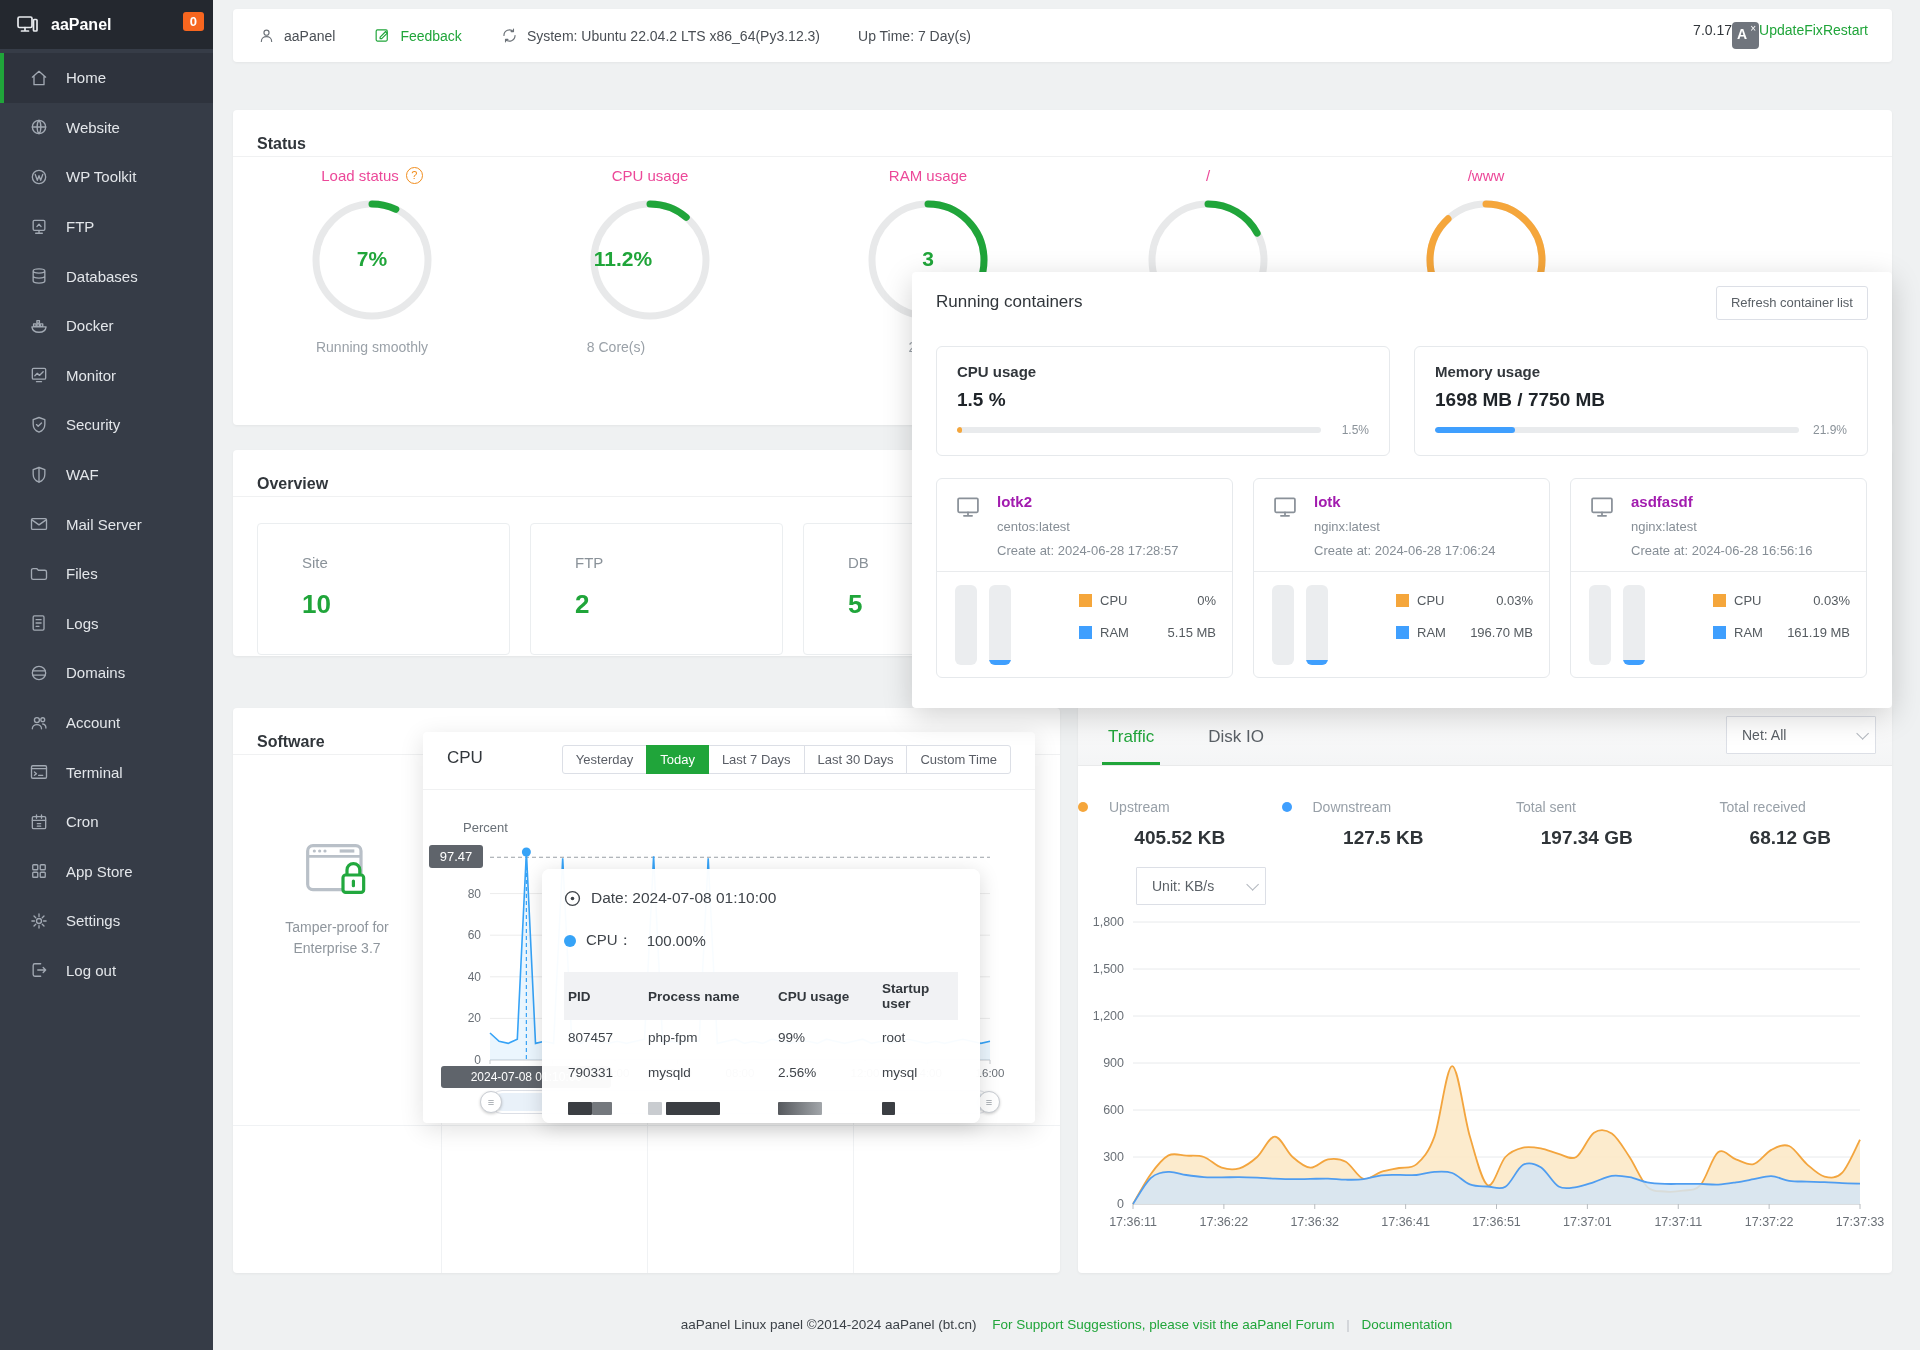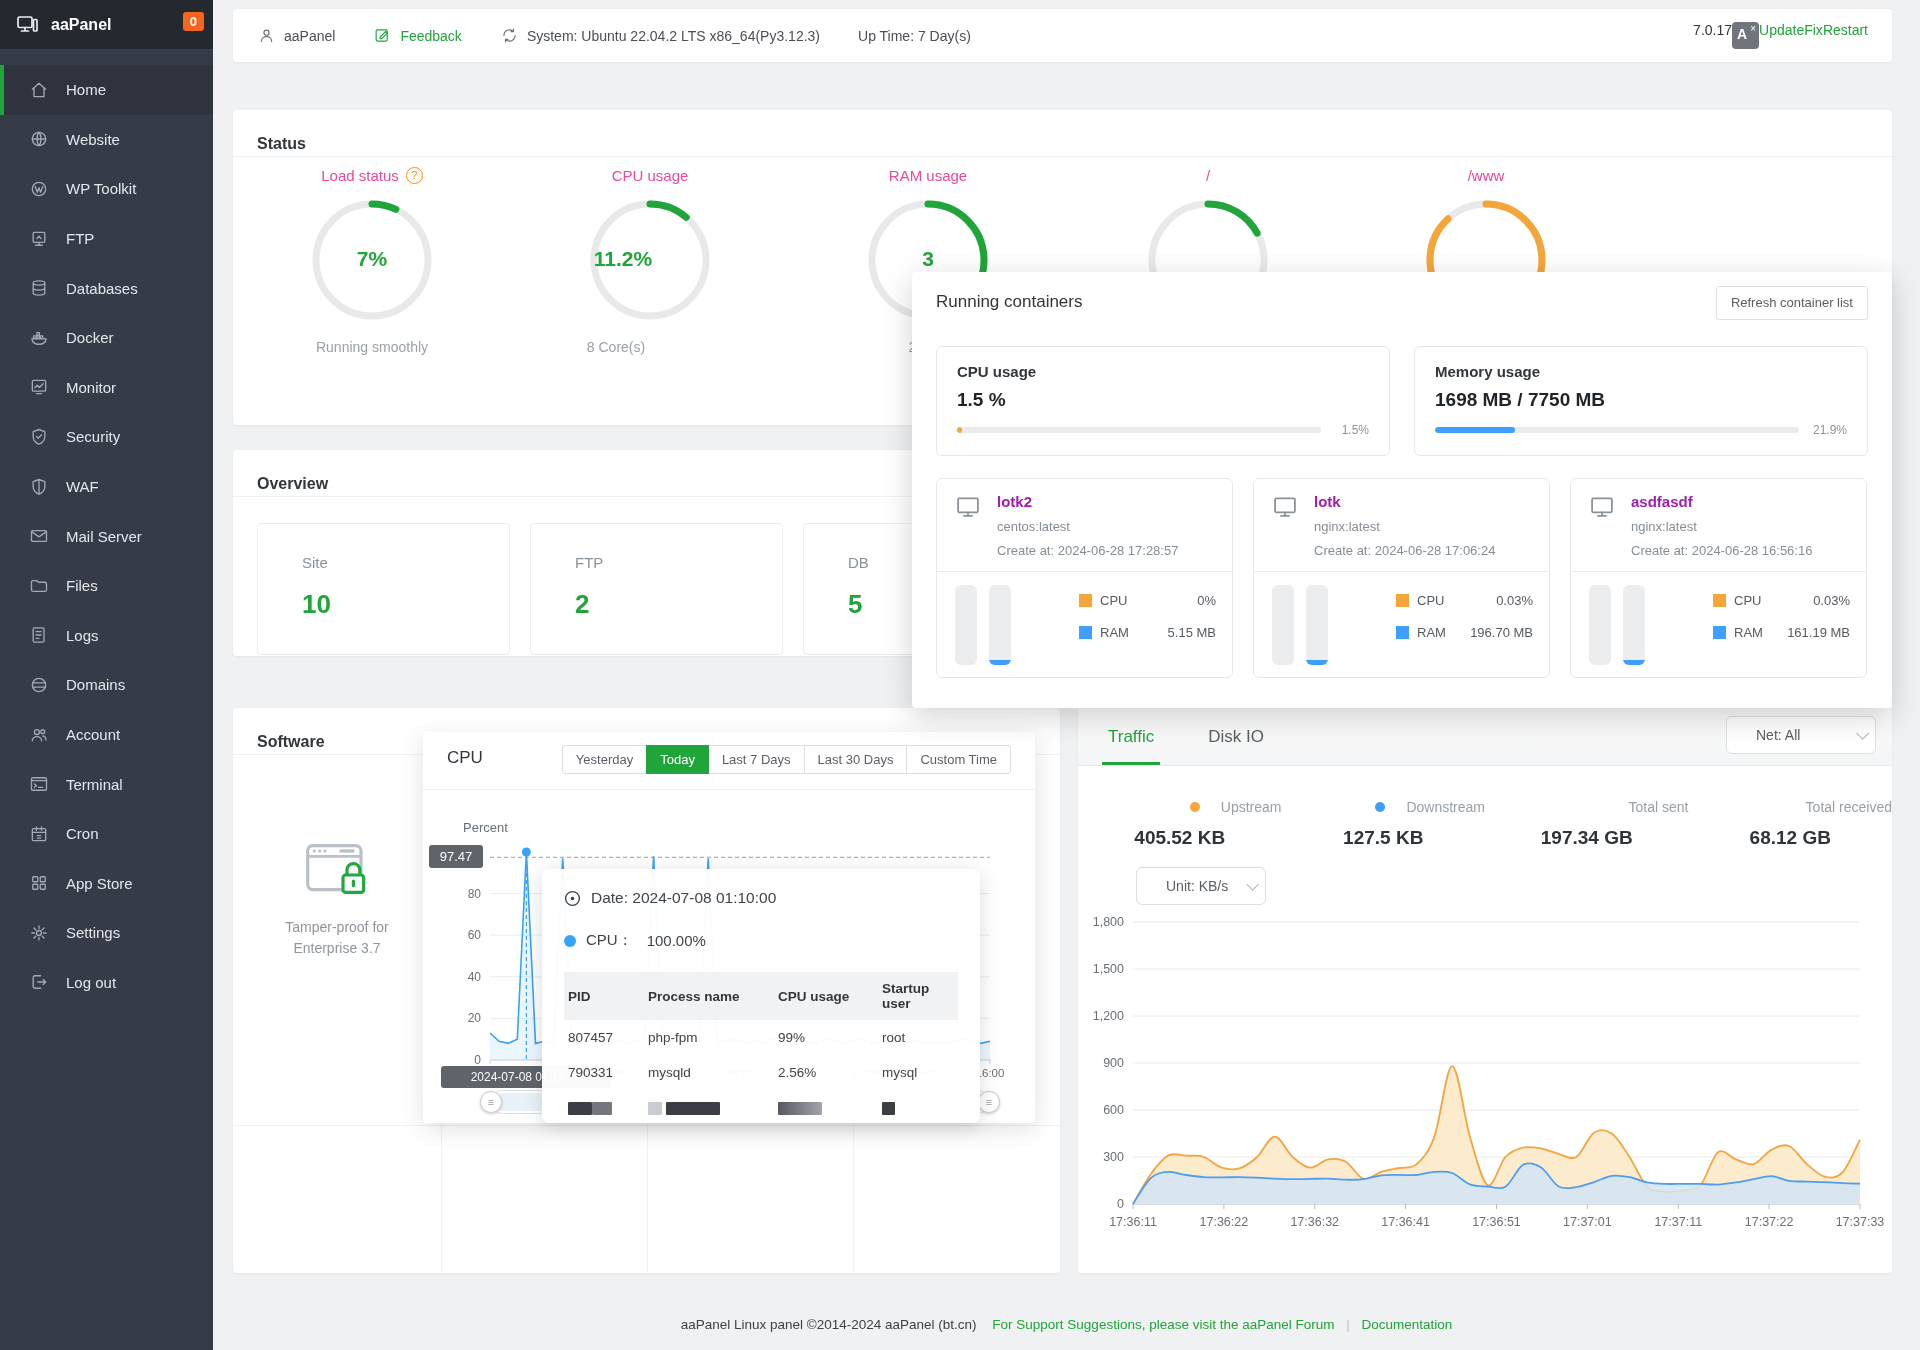--- a/index.html
+++ b/index.html
@@ -8,21 +8,21 @@
   .abs{position:absolute}
   .card{position:absolute;background:#fff;border-radius:4px;box-shadow:0 1px 3px rgba(0,0,0,.05)}
   .card-title{height:47px;line-height:47px;padding:10px 24px;font-size:16px;font-weight:bold;color:#31363b;border-bottom:1px solid #f0f1f2}
   .green{color:#20a53a}
 
   
   .sidebar{position:absolute;left:0;top:0;width:213px;height:1350px;background:#363c47}
   .logo-bar{height:49px;background:#24282f;display:flex;align-items:center;padding-left:14px;position:relative}
   .logo-bar .app-name{color:#fff;font-size:16px;font-weight:bold;margin-left:10px}
   .logo-badge{position:absolute;right:9px;top:12px;background:#f7661f;color:#fff;font-size:13px;font-weight:bold;padding:2px 7px;border-radius:3px}
-  .side-nav{padding-top:16px}
+  .side-nav{padding-top:4px}
   .side-item{height:49.6px;display:flex;align-items:center;padding-left:29px;position:relative;cursor:pointer}
   .side-item .lbl{color:#e3e6ea;font-size:15px;margin-left:17px}
   .side-item.active{background:#2e333d}
   .side-item.active::before{content:"";position:absolute;left:0;top:0;bottom:0;width:4px;background:#20a53a}
   .ic{width:20px;height:20px;stroke:#a2a9b3;fill:none;stroke-width:1.6;stroke-linecap:round;stroke-linejoin:round;flex:0 0 auto}
   .logo-ic{width:27px;height:24px;stroke:#e8eaee;fill:none;stroke-width:1.7;stroke-linecap:round;stroke-linejoin:round}
 
   
   .header-card{left:233px;top:9px;width:1659px;height:53px;display:flex;align-items:center;padding:0 24px;font-size:14px;color:#4a4f55}
   .h-group{display:flex;align-items:center;margin-right:38px}
@@ -60,27 +60,27 @@
   .sw-item{position:absolute;left:0;top:47px;width:208px;height:370px;text-align:center;cursor:pointer}
   .sw-item svg{margin-top:88px}
   .sw-label{margin:14px auto 0;width:150px;font-size:14px;color:#8f969d;line-height:1.5}
 
   
   .traffic-card{left:1078px;top:704px;width:814px;height:569px}
   .tr-head{position:relative;height:62px;background:linear-gradient(180deg,#fcfcfc,#f4f5f6);border-bottom:1px solid #e9eaeb;border-radius:4px 4px 0 0;display:flex;align-items:flex-end;padding-left:24px}
   .tr-tab{font-size:17px;color:#5a6066;padding:0 6px 18px;margin-right:42px;position:relative;cursor:pointer}
   .tr-tab.active{color:#20a53a}
   .tr-tab.active::after{content:"";position:absolute;left:0;right:0;bottom:0;height:3px;background:#20a53a}
-  .select-box{position:absolute;background:#fff;border:1px solid #dcdfe6;border-radius:6px;font-size:14px;color:#5a6066;display:flex;align-items:center;padding-left:29px;cursor:pointer}
+  .select-box{position:absolute;background:#fff;border:1px solid #dcdfe6;border-radius:1px;font-size:14px;color:#5a6066;display:flex;align-items:center;padding-left:15px;cursor:pointer}
   .select-box .chev{position:absolute;right:10px;width:9px;height:9px;border-right:1.5px solid #b3b8bf;border-bottom:1.5px solid #b3b8bf;transform:rotate(45deg) translateY(-3px)}
   .net-select{right:16px;top:12px;width:150px;height:38px}
   .unit-select{left:58px;top:163px;width:130px;height:38px}
   .tr-stats{position:absolute;left:0;top:95px;width:814px;display:flex}
   .tr-stat{flex:1;text-align:center}
-  .tr-stat-label{font-size:14px;color:#98a0a8;display:flex;align-items:center;justify-content:flex-end;gap:21px}
+  .tr-stat-label{font-size:14px;color:#98a0a8;display:flex;align-items:center;justify-content:flex-start;gap:21px}
   .stat-dot{width:10px;height:10px;border-radius:50%;visibility:hidden}
   .tr-stat-value{font-size:19px;font-weight:bold;color:#2f3438;margin-top:12px}
 
   
   .modal{left:912px;top:272px;width:980px;height:436px;background:#fff;border-radius:4px;box-shadow:0 8px 30px rgba(0,0,0,.18);z-index:40}
   .modal-title{position:absolute;left:24px;top:20px;font-size:17px;font-weight:500;color:#31363b}
   .refresh-btn{position:absolute;right:24px;top:14px;height:34px;padding:0 14px;background:#fff;border:1px solid #dcdfe6;border-radius:3px;font-size:13px;color:#5a6066;line-height:32px;cursor:pointer}
   .stat-box{position:absolute;top:74px;width:454px;height:110px;border:1px solid #e6e9ec;border-radius:6px;padding:16px 20px}
   .stat-box-label{font-size:15px;font-weight:bold;color:#31363b}
   .stat-box-value{font-size:19px;font-weight:bold;color:#1f2429;margin-top:9px}

